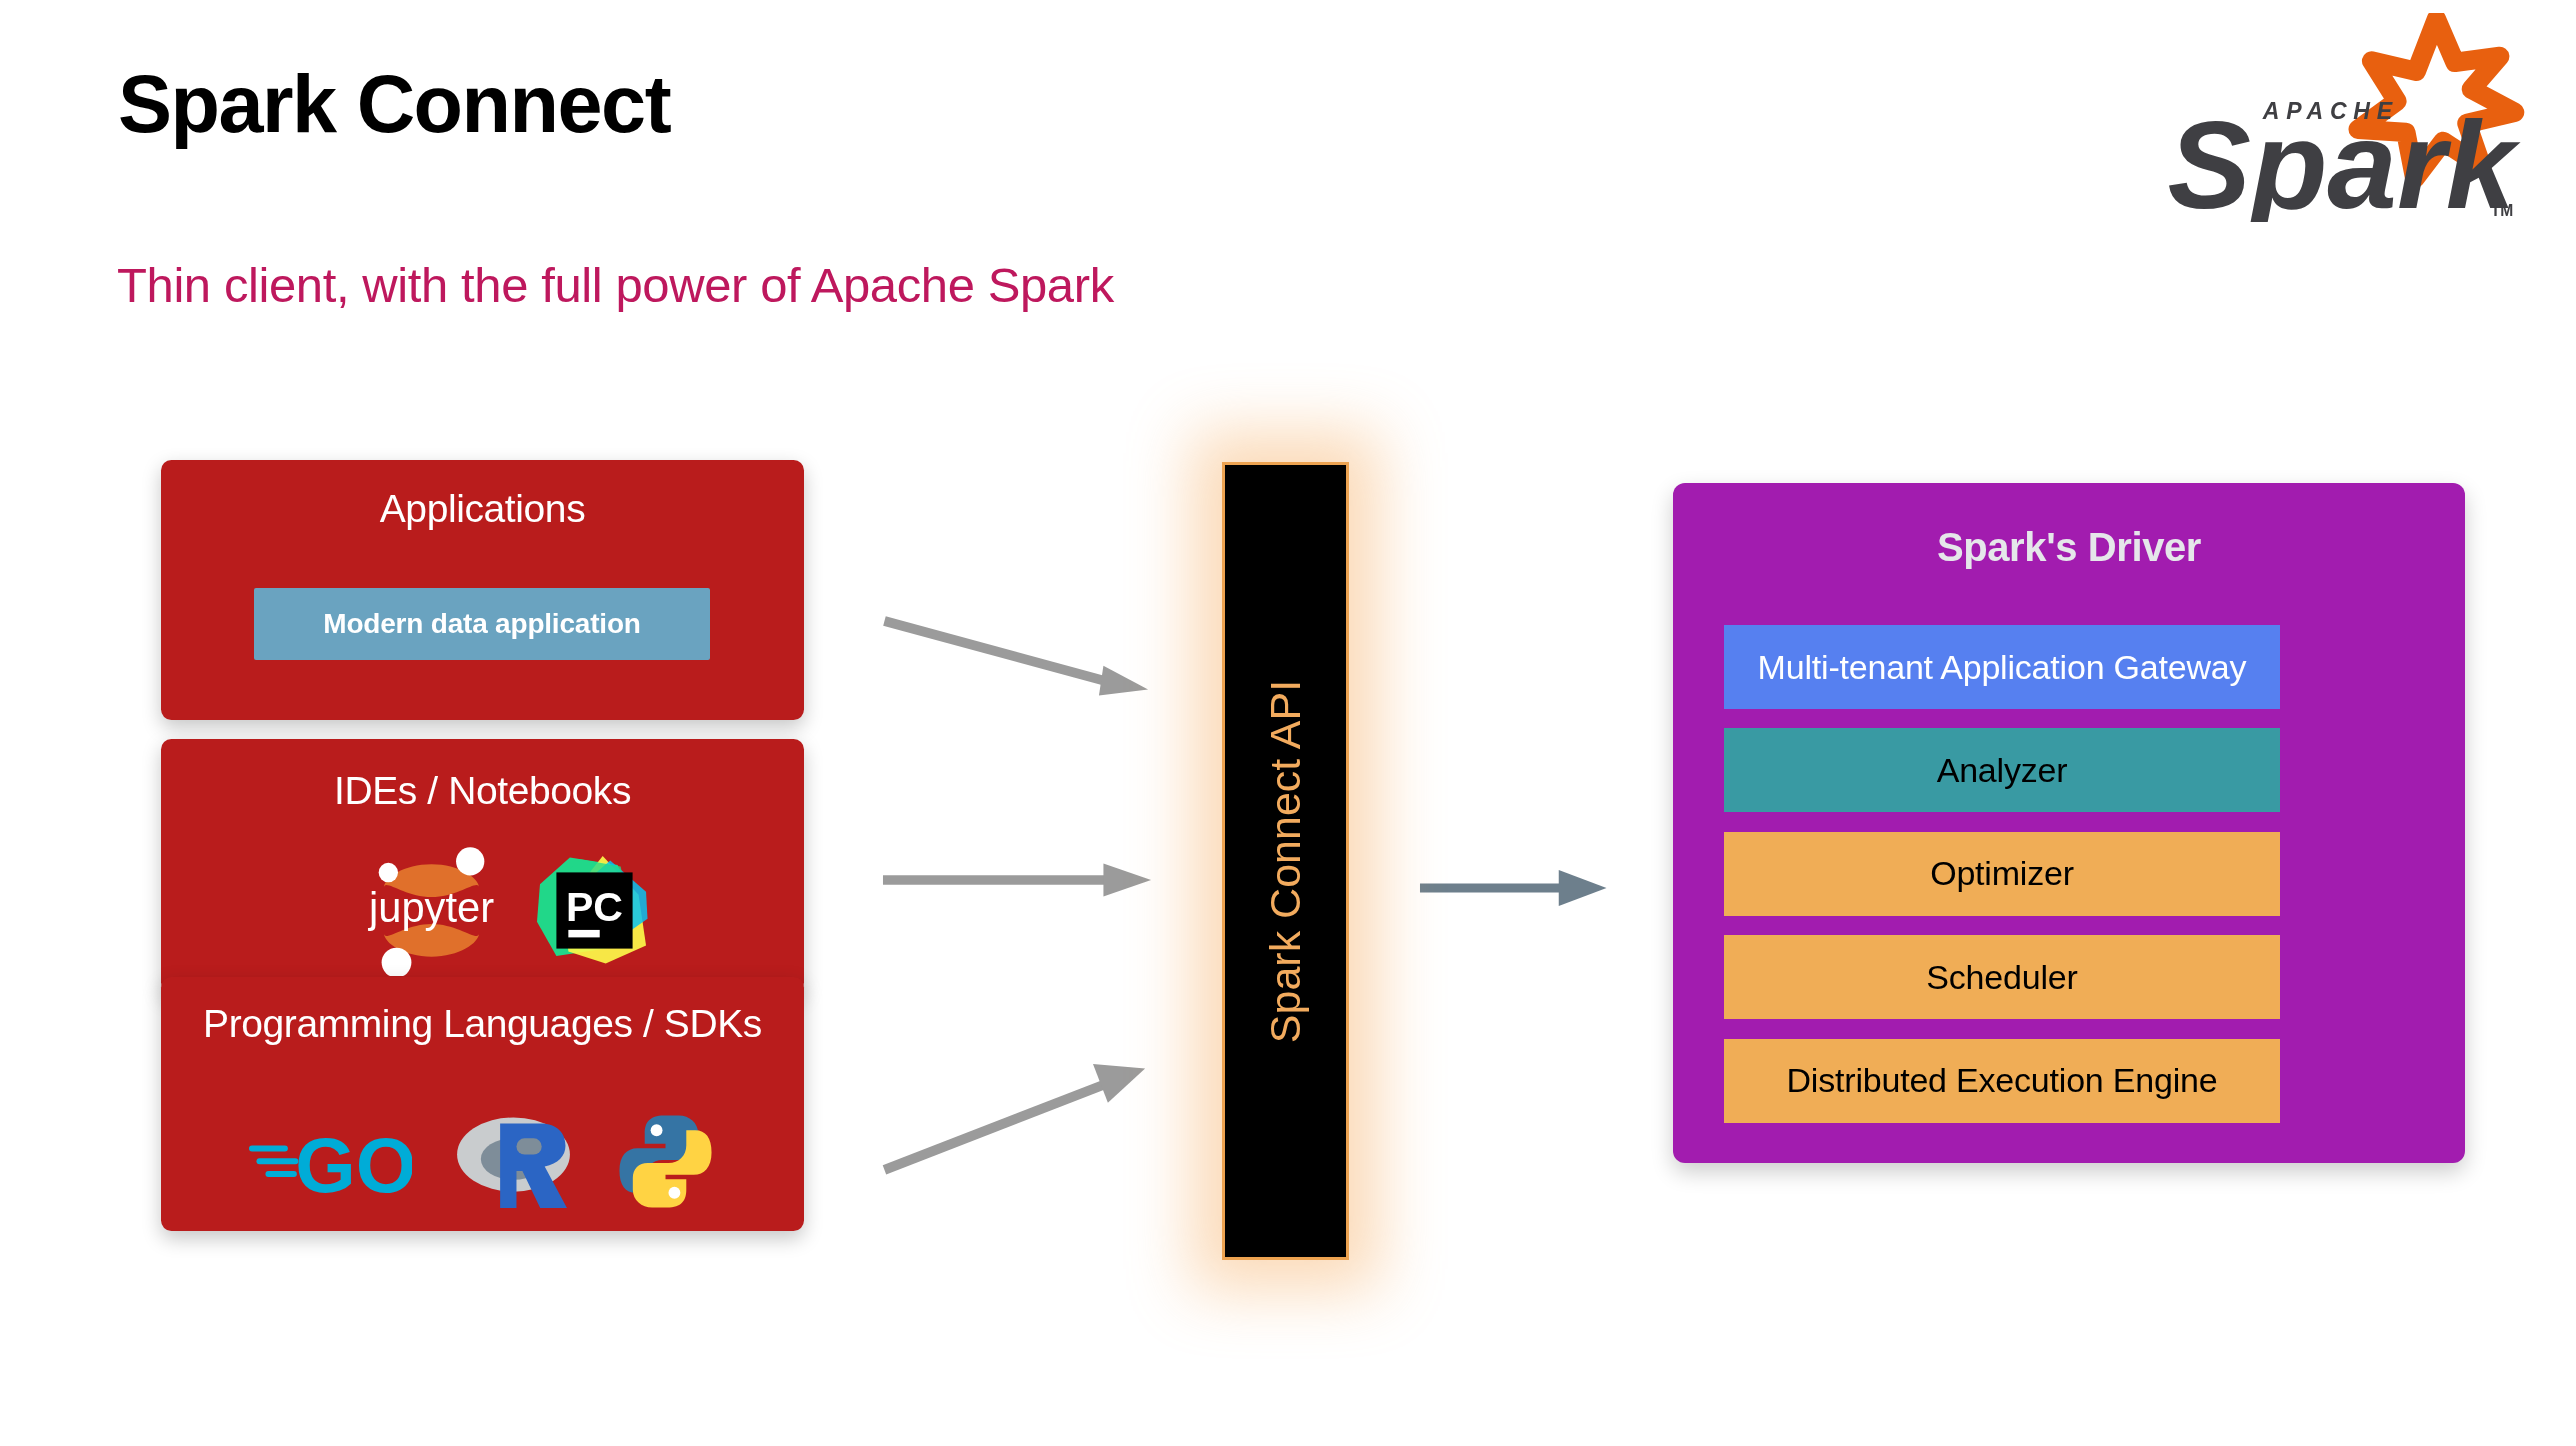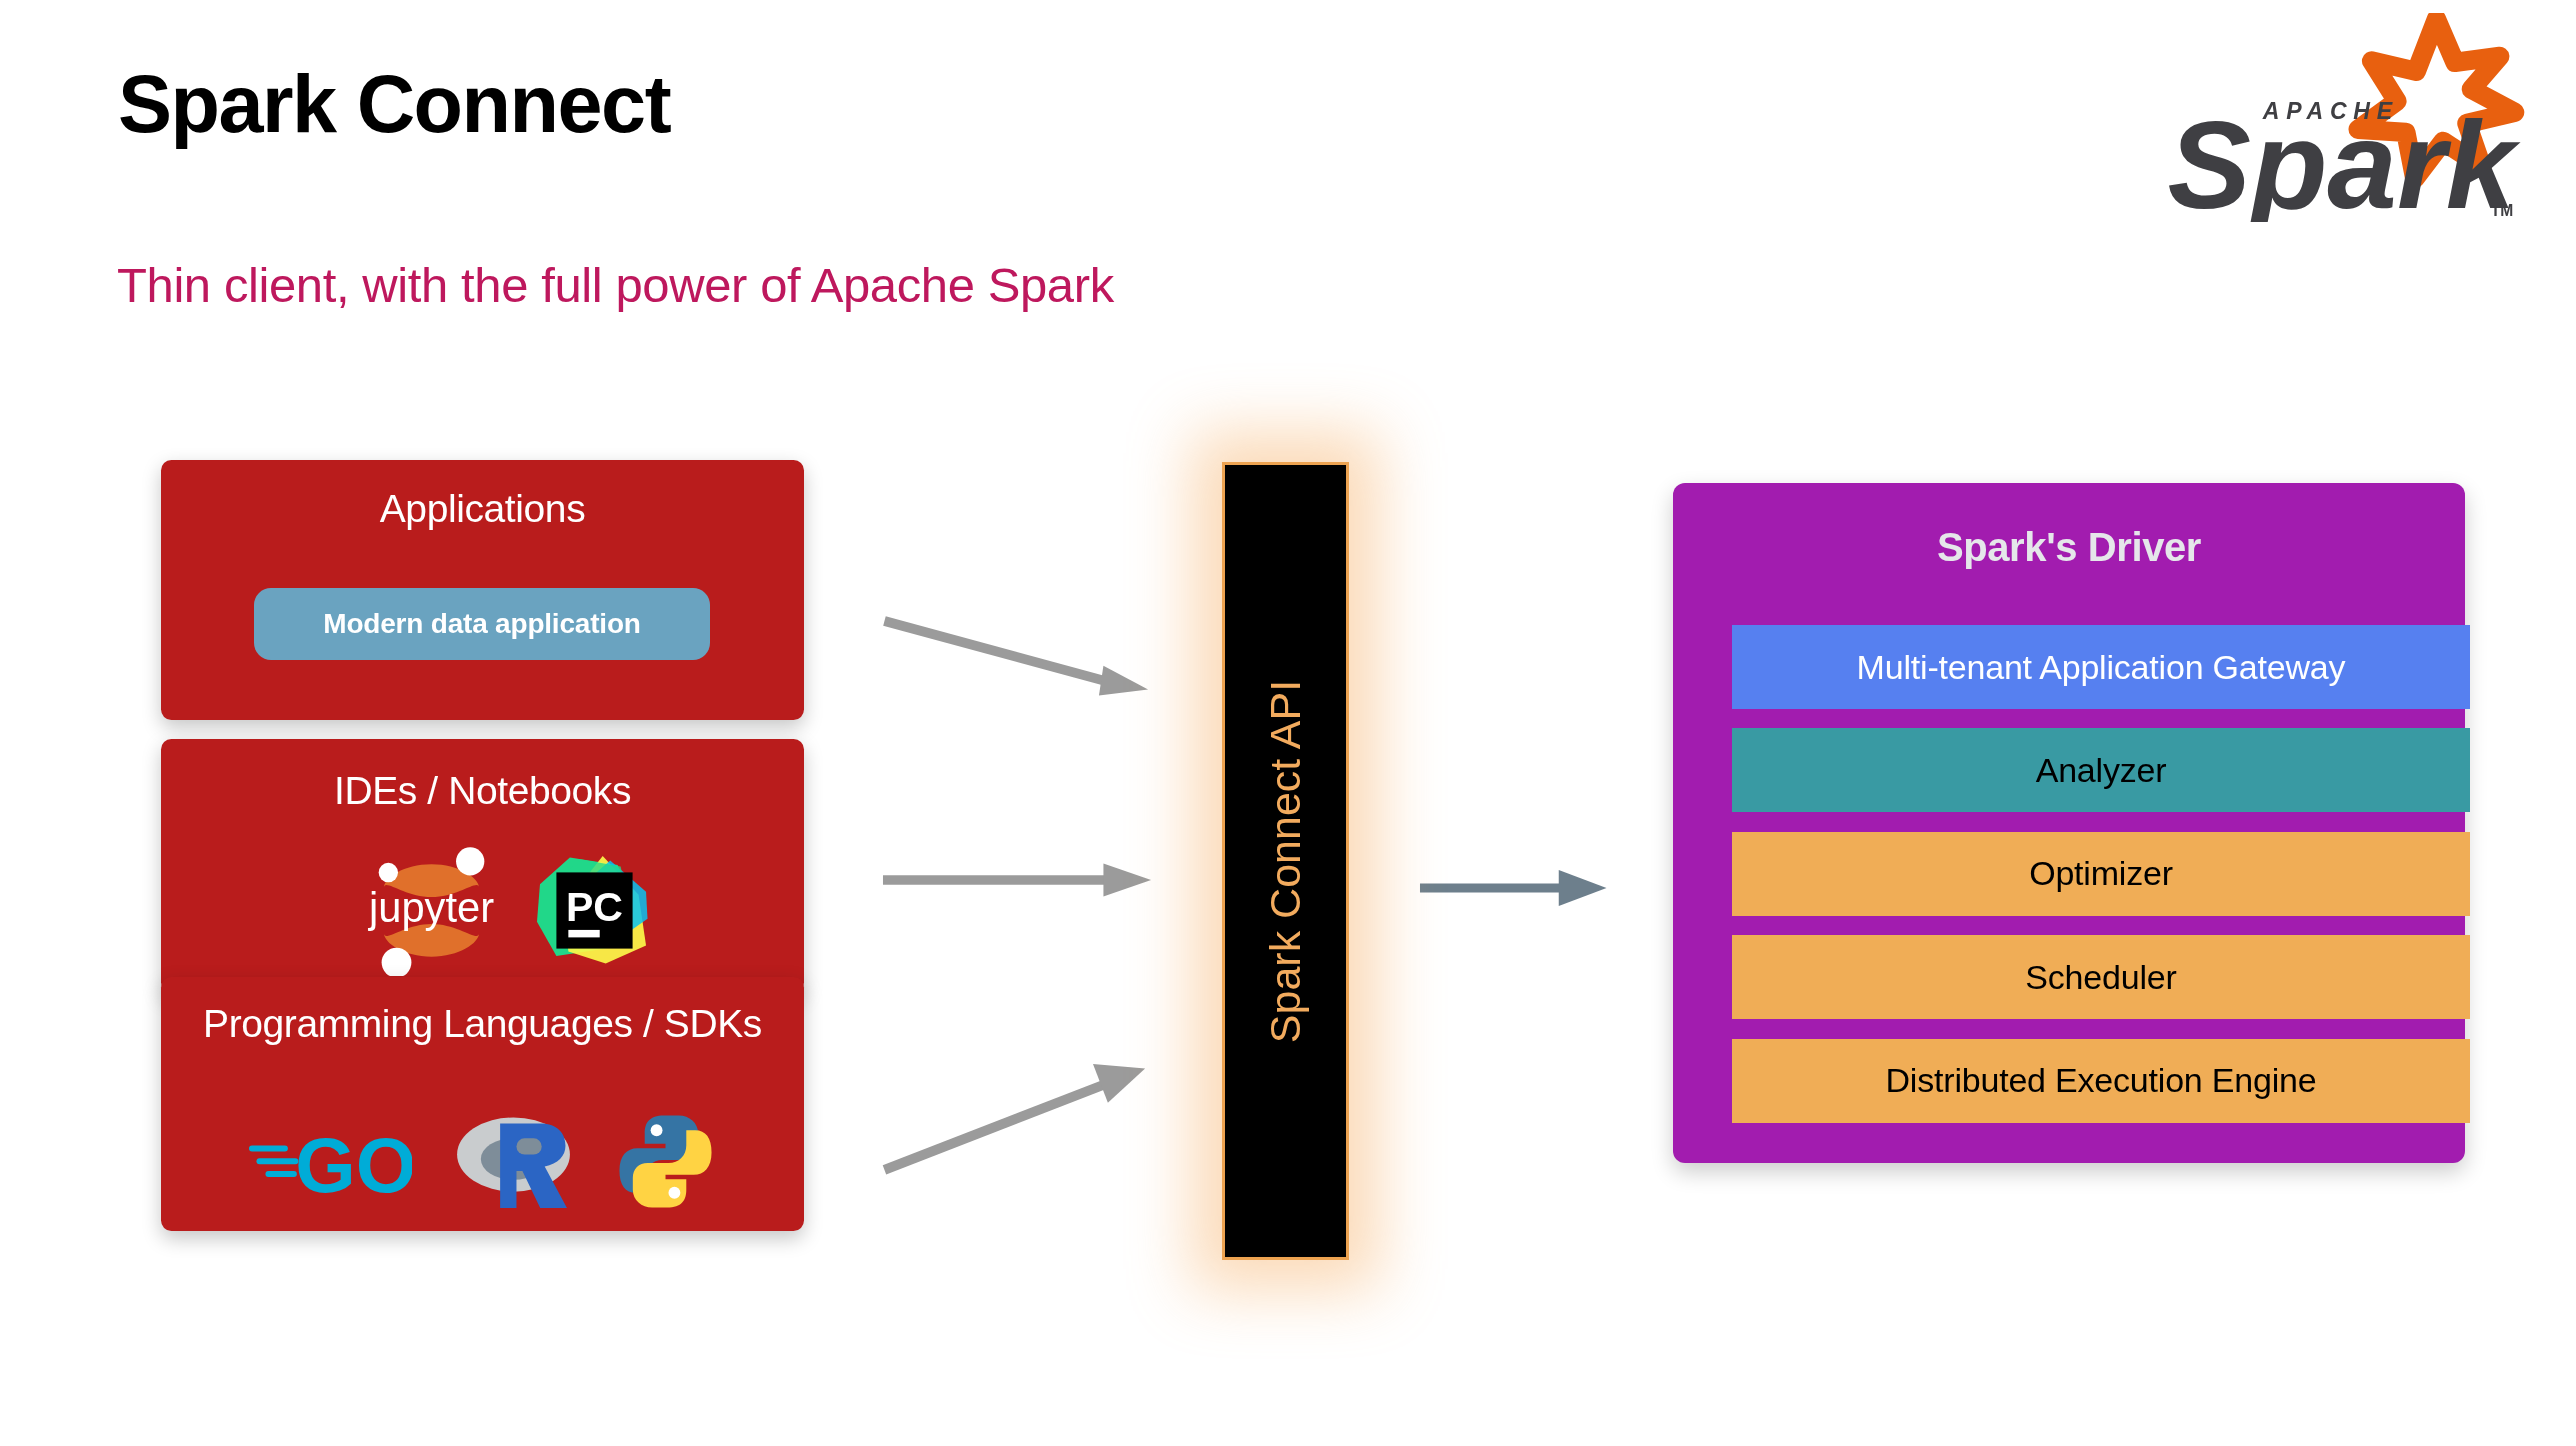--- a/index.html
+++ b/index.html
@@ -76,21 +76,21 @@
   #card-ides .card-title        { padding-top: 30px; }
   #card-languages .card-title   { padding-top: 25px; }
 
   #modern-data-app-box {
     position: absolute;
     left: 93px;
     top: 128px;
     width: 456px;
     height: 72px;
     background: #6aa3c0;
-    border-radius: 17px;
+    border-radius: 2px;
     display: flex;
     align-items: center;
     justify-content: center;
     color: #ffffff;
     font-size: 28px;
     font-weight: 700;
     letter-spacing: -0.2px;
   }
 
   .logo-row {
@@ -145,23 +145,23 @@
     text-align: center;
     color: #e5e7ea;
     font-size: 40px;
     font-weight: 700;
     letter-spacing: -0.4px;
     padding-top: 42px;
     box-sizing: border-box;
   }
   #driver-stack {
     position: absolute;
-    left: 59px;
+    left: 51px;
     top: 142px;
-    width: 738px;
+    width: 556px;
   }
   .driver-row {
     height: 84px;
     margin-bottom: 19.4px;
     display: flex;
     align-items: center;
     justify-content: center;
     font-size: 34px;
     letter-spacing: -0.2px;
     box-sizing: border-box;

